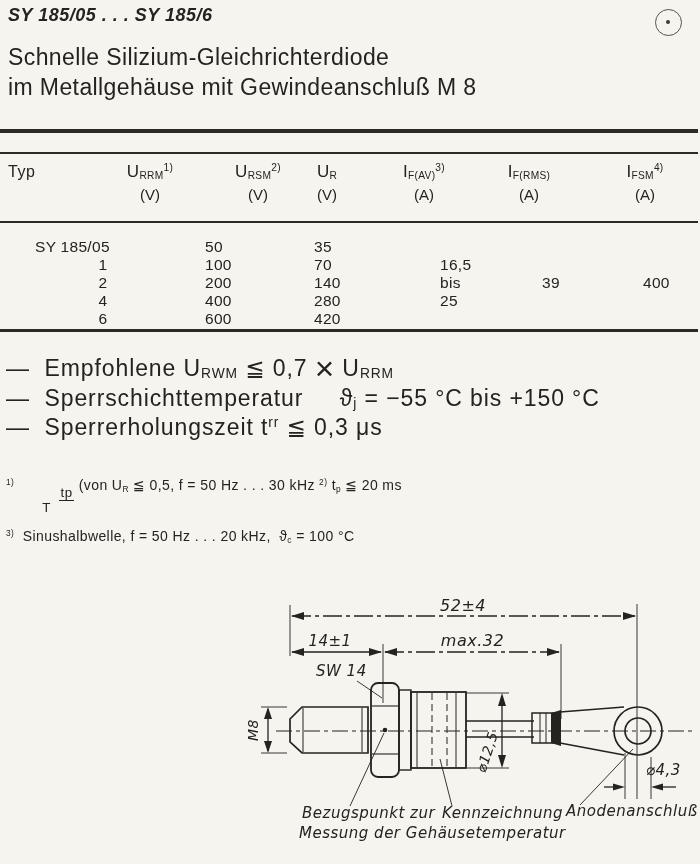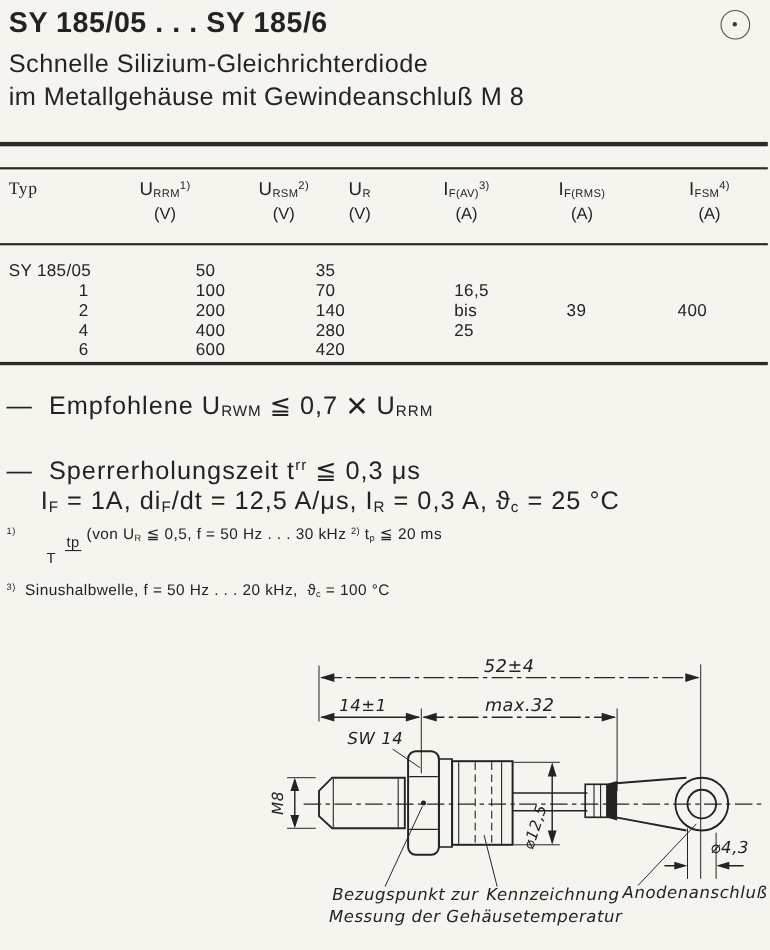--- a/index.html
+++ b/index.html
@@ -4,33 +4,33 @@
 <style>
   html,body{margin:0;padding:0;}
   .page{
     position:relative;width:700px;height:864px;overflow:hidden;
     background:#f5f4ef;
     color:#24231f;
     font-family:"Liberation Sans","DejaVu Sans",sans-serif;
   }
   .rule{position:absolute;background:#2b2a25;}
   
-  .title{position:absolute;left:8px;top:5px;font-size:26px;font-weight:bold;letter-spacing:.5px;white-space:pre;}
+  .title{position:absolute;left:8px;top:5px;font-size:18px;font-weight:bold;letter-spacing:.5px;white-space:pre;font-style:italic;}
   .subtitle{position:absolute;left:8px;font-size:23px;letter-spacing:.4px;white-space:pre;}
   .punch{position:absolute;left:655px;top:9px;width:25px;height:25px;border:1.5px solid #55534c;border-radius:50%;}
   .punch::after{content:"";position:absolute;left:10px;top:10px;width:4px;height:4px;background:#3a3934;border-radius:50%;}
   
-  .th-typ{position:absolute;left:8px;top:163px;font-size:16px;letter-spacing:.5px;font-family:Liberation Serif, serif;}
+  .th-typ{position:absolute;left:8px;top:163px;font-size:16px;letter-spacing:.5px;}
   .th{position:absolute;top:162px;transform:translateX(-50%);text-align:center;}
   .th .symline{font-size:17px;letter-spacing:.3px;white-space:nowrap;}
   .th .unit{font-size:15px;margin-top:4px;}
   .seg-sub{font-size:.60em;vertical-align:-0.18em;}
   .seg-sup{font-size:.60em;vertical-align:.55em;}
   .seg-big{font-size:1.45em;vertical-align:-0.12em;line-height:0;}
-  .cell{position:absolute;font-size:15.5px;letter-spacing:.3px;white-space:pre;}
+  .cell{position:absolute;font-size:15.5px;letter-spacing:.3px;white-space:pre;margin-left:27px;}
   .cell.ra{text-align:left;width:60px;}
   .cell.ctr{text-align:center;}
   
   .note{position:absolute;left:6px;font-size:23px;letter-spacing:.9px;white-space:pre;}
   .fnote{position:absolute;left:6px;font-size:14px;letter-spacing:.4px;white-space:pre;}
   .frac{display:inline-flex;flex-direction:column;text-align:center;vertical-align:-0.55em;line-height:1.05;font-size:.95em;}
   .frac .num{border-bottom:1.4px solid #24231f;padding:0 2px;margin-left:40px;}
   
   .dlabel{position:absolute;font-family:"DejaVu Sans",sans-serif;font-style:italic;font-size:15px;color:#24231f;white-space:pre;letter-spacing:.5px;}
   .dlabel.ctr{text-align:center;}
@@ -101,22 +101,22 @@
   <div class="cell" style="left:413px;top:256px">16,5</div>
   <div class="cell" style="left:413px;top:274px">bis</div>
   <div class="cell" style="left:413px;top:292px">25</div>
 
   <div class="cell ctr" style="left:505px;top:274px;width:38px">39</div>
   <div class="cell" style="left:616px;top:274px">400</div>
 
   <div class="rule" style="left:0;top:329px;width:698px;height:2.5px"></div>
 
   <div class="note" style="top:355px"><span>—  Empfohlene U</span><span class="seg-sub">RWM</span><span> ≦ 0,7 </span><span class="seg-big">×</span><span> U</span><span class="seg-sub">RRM</span></div>
+  <div class="note" style="top:385px"><span>—  Sperrschichttemperatur     ϑ</span><span class="seg-sub">j</span><span> = −55 °C bis +150 °C</span></div>
   <div class="note" style="top:414px"><span>—  Sperrerholungszeit t</span><span class="seg-sup">rr</span><span> ≦ 0,3 μs</span></div>
-  <div class="note" style="top:442px;left:37px"><span>I</span><span class="seg-sub">F</span><span> = 1A, di</span><span class="seg-sub">F</span><span>/dt = 12,5 A/μs, I</span><span class="seg-sub">R</span><span> = 0,3 A, ϑ</span><span class="seg-sub">c</span><span> = 25 °C</span></div>
 
   <div class="fnote" style="top:477px"><span class="seg-sup">1)</span><span> </span><span class="frac"><span class="num">tp</span><span class="den">T</span></span><span> (von U</span><span class="seg-sub">R</span><span> ≦ 0,5, f = 50 Hz . . . 30 kHz </span><span class="seg-sup">2)</span><span> t</span><span class="seg-sub">p</span><span> ≦ 20 ms</span></div>
   <div class="fnote" style="top:528px"><span class="seg-sup">3)</span><span>  Sinushalbwelle, f = 50 Hz . . . 20 kHz,  ϑ</span><span class="seg-sub">c</span><span> = 100 °C</span></div>
 
   <svg class="drawing" viewBox="0 595 700 269" xmlns="http://www.w3.org/2000/svg">
     <g stroke="#24231f" fill="none" stroke-width="1.3">
       <line x1="276" y1="731" x2="694" y2="731" stroke-width="1" stroke-dasharray="16 4 4 4"></line>
 
       <line x1="290" y1="605" x2="290" y2="656" stroke-width="0.9"></line>
       <line x1="637" y1="604" x2="637" y2="799" stroke-width="0.9"></line>

